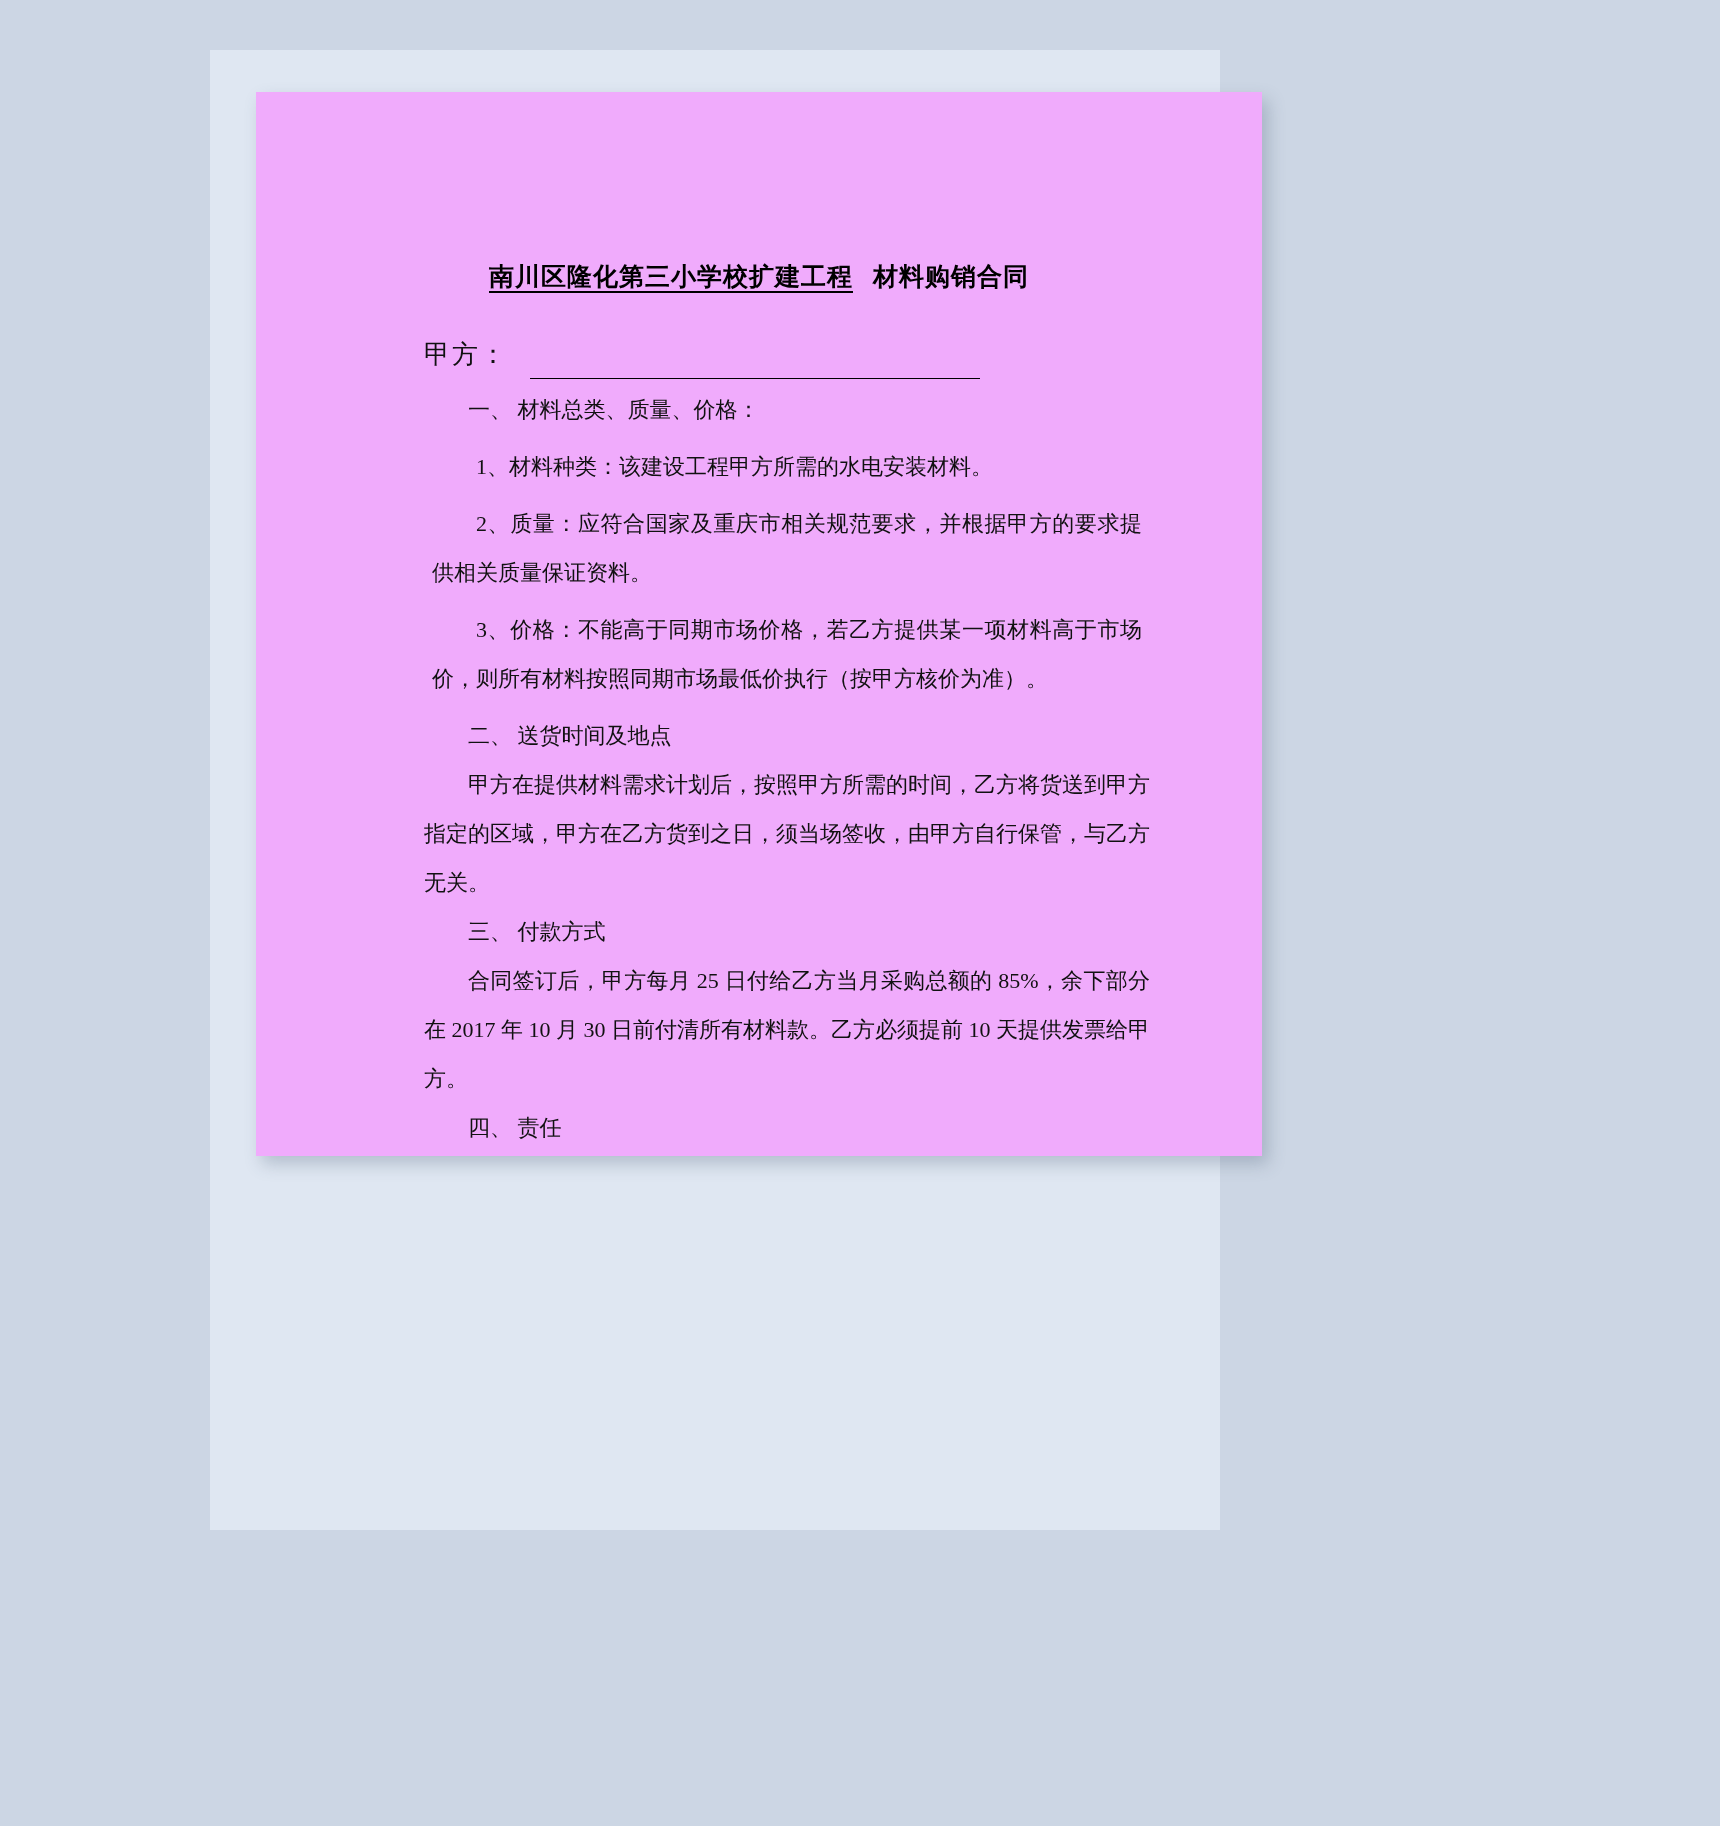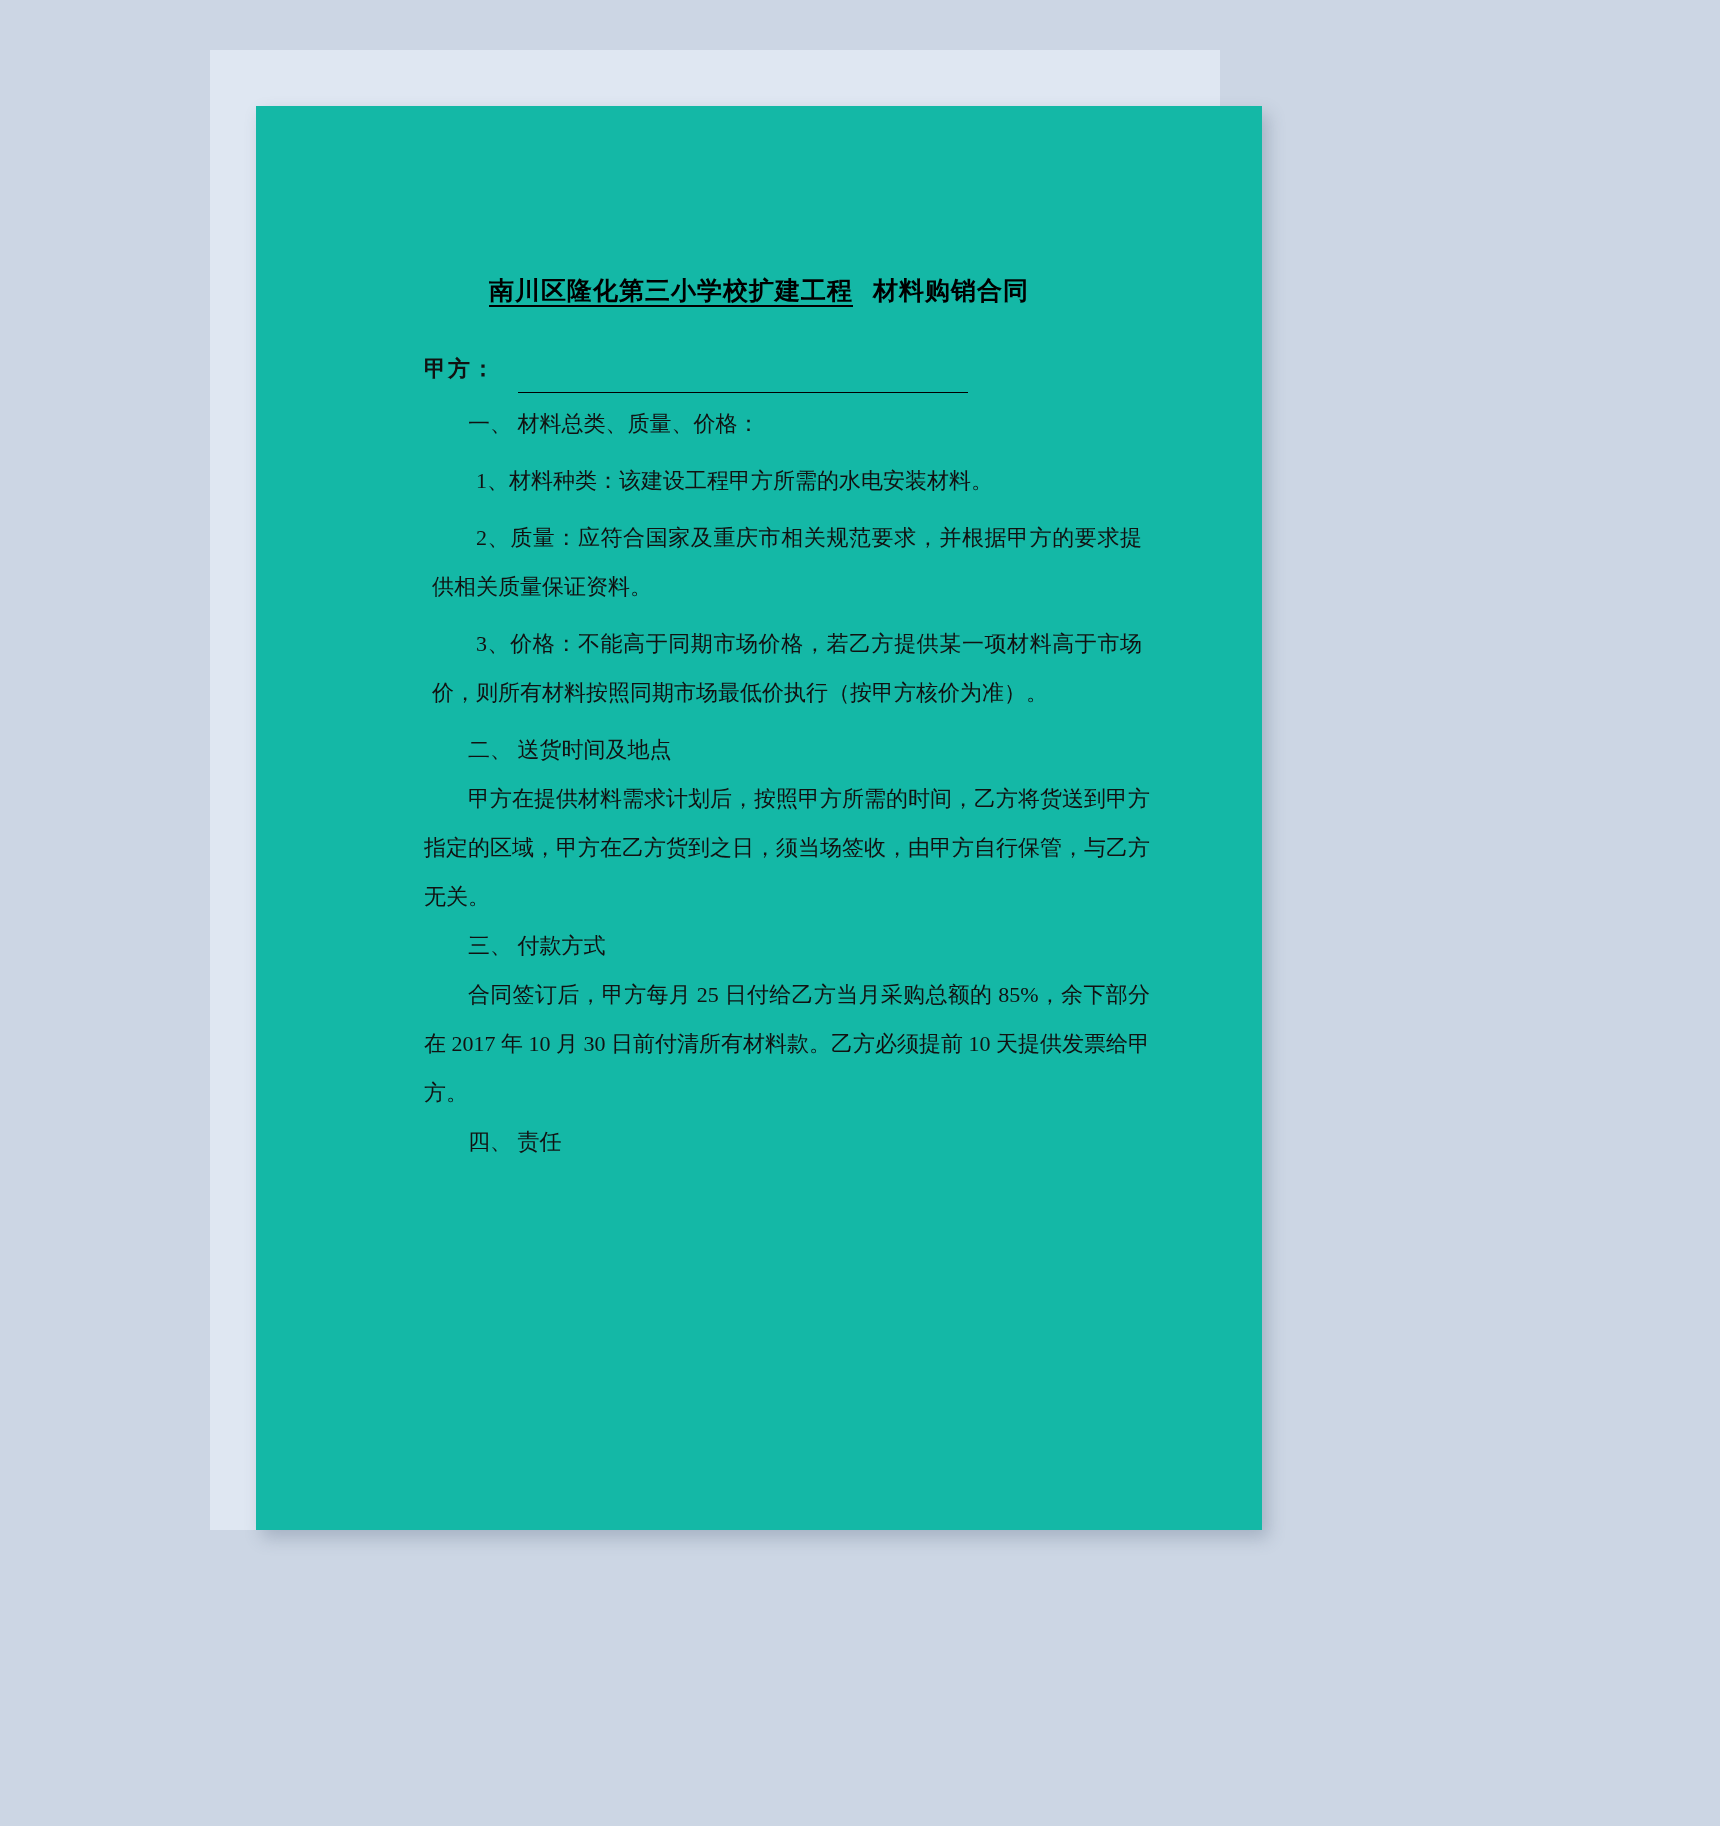--- a/index.html
+++ b/index.html
@@ -22,24 +22,24 @@
     top: 50px;
     width: 1010px;
     height: 1480px;
     background: #dfe7f2;
   }
 
   
   #page-sheet {
     position: absolute;
     left: 256px;
-    top: 106px;
+    top: 92px;
     width: 1006px;
-    height: 1424px;
-    background: #14b8a6;
+    height: 1064px;
+    background: #f0abfc;
     box-shadow: 6px 8px 16px rgba(70, 85, 110, 0.28);
   }
 
   .page-inner {
     position: absolute;
     left: 0;
     top: 0;
     width: 100%;
     height: 100%;
     padding: 0;
@@ -73,22 +73,21 @@
     font-size: 22px;
     line-height: 49px;
     color: #111;
     text-align: justify;
   }
 
   .party-line {
     display: flex;
     align-items: flex-end;
     margin-bottom: 6px;
-    font-size: 22px;
-    font-weight: bold;
+    font-size: 26px;
   }
   .party-label {
     white-space: nowrap;
     letter-spacing: 2px;
   }
   .party-blank {
     display: inline-block;
     width: 450px;
     margin-left: 22px;
     border-bottom: 1.6px solid #000;

